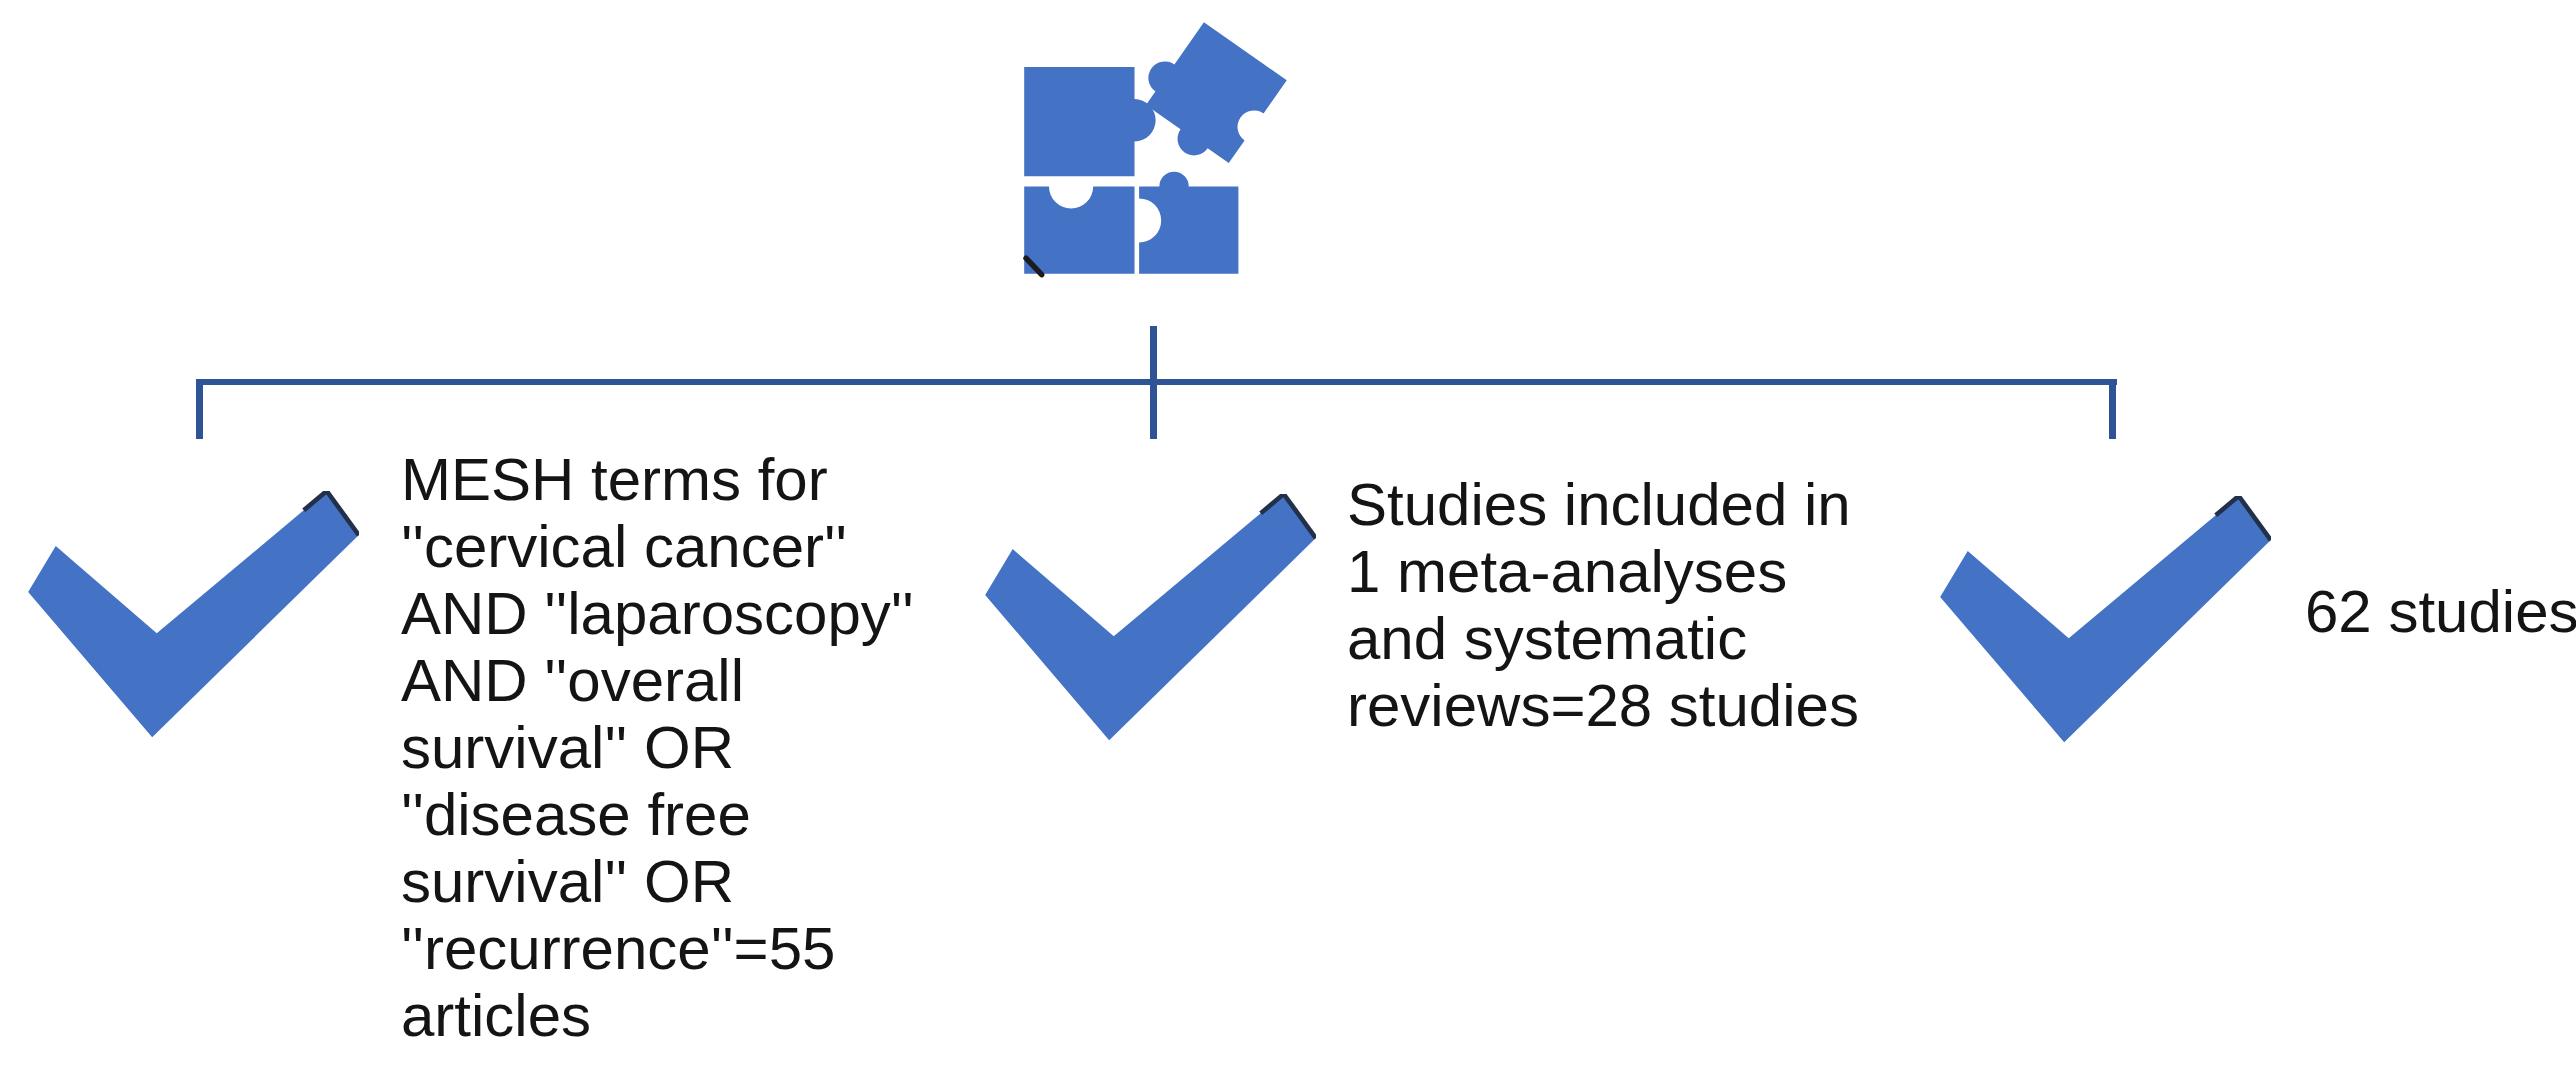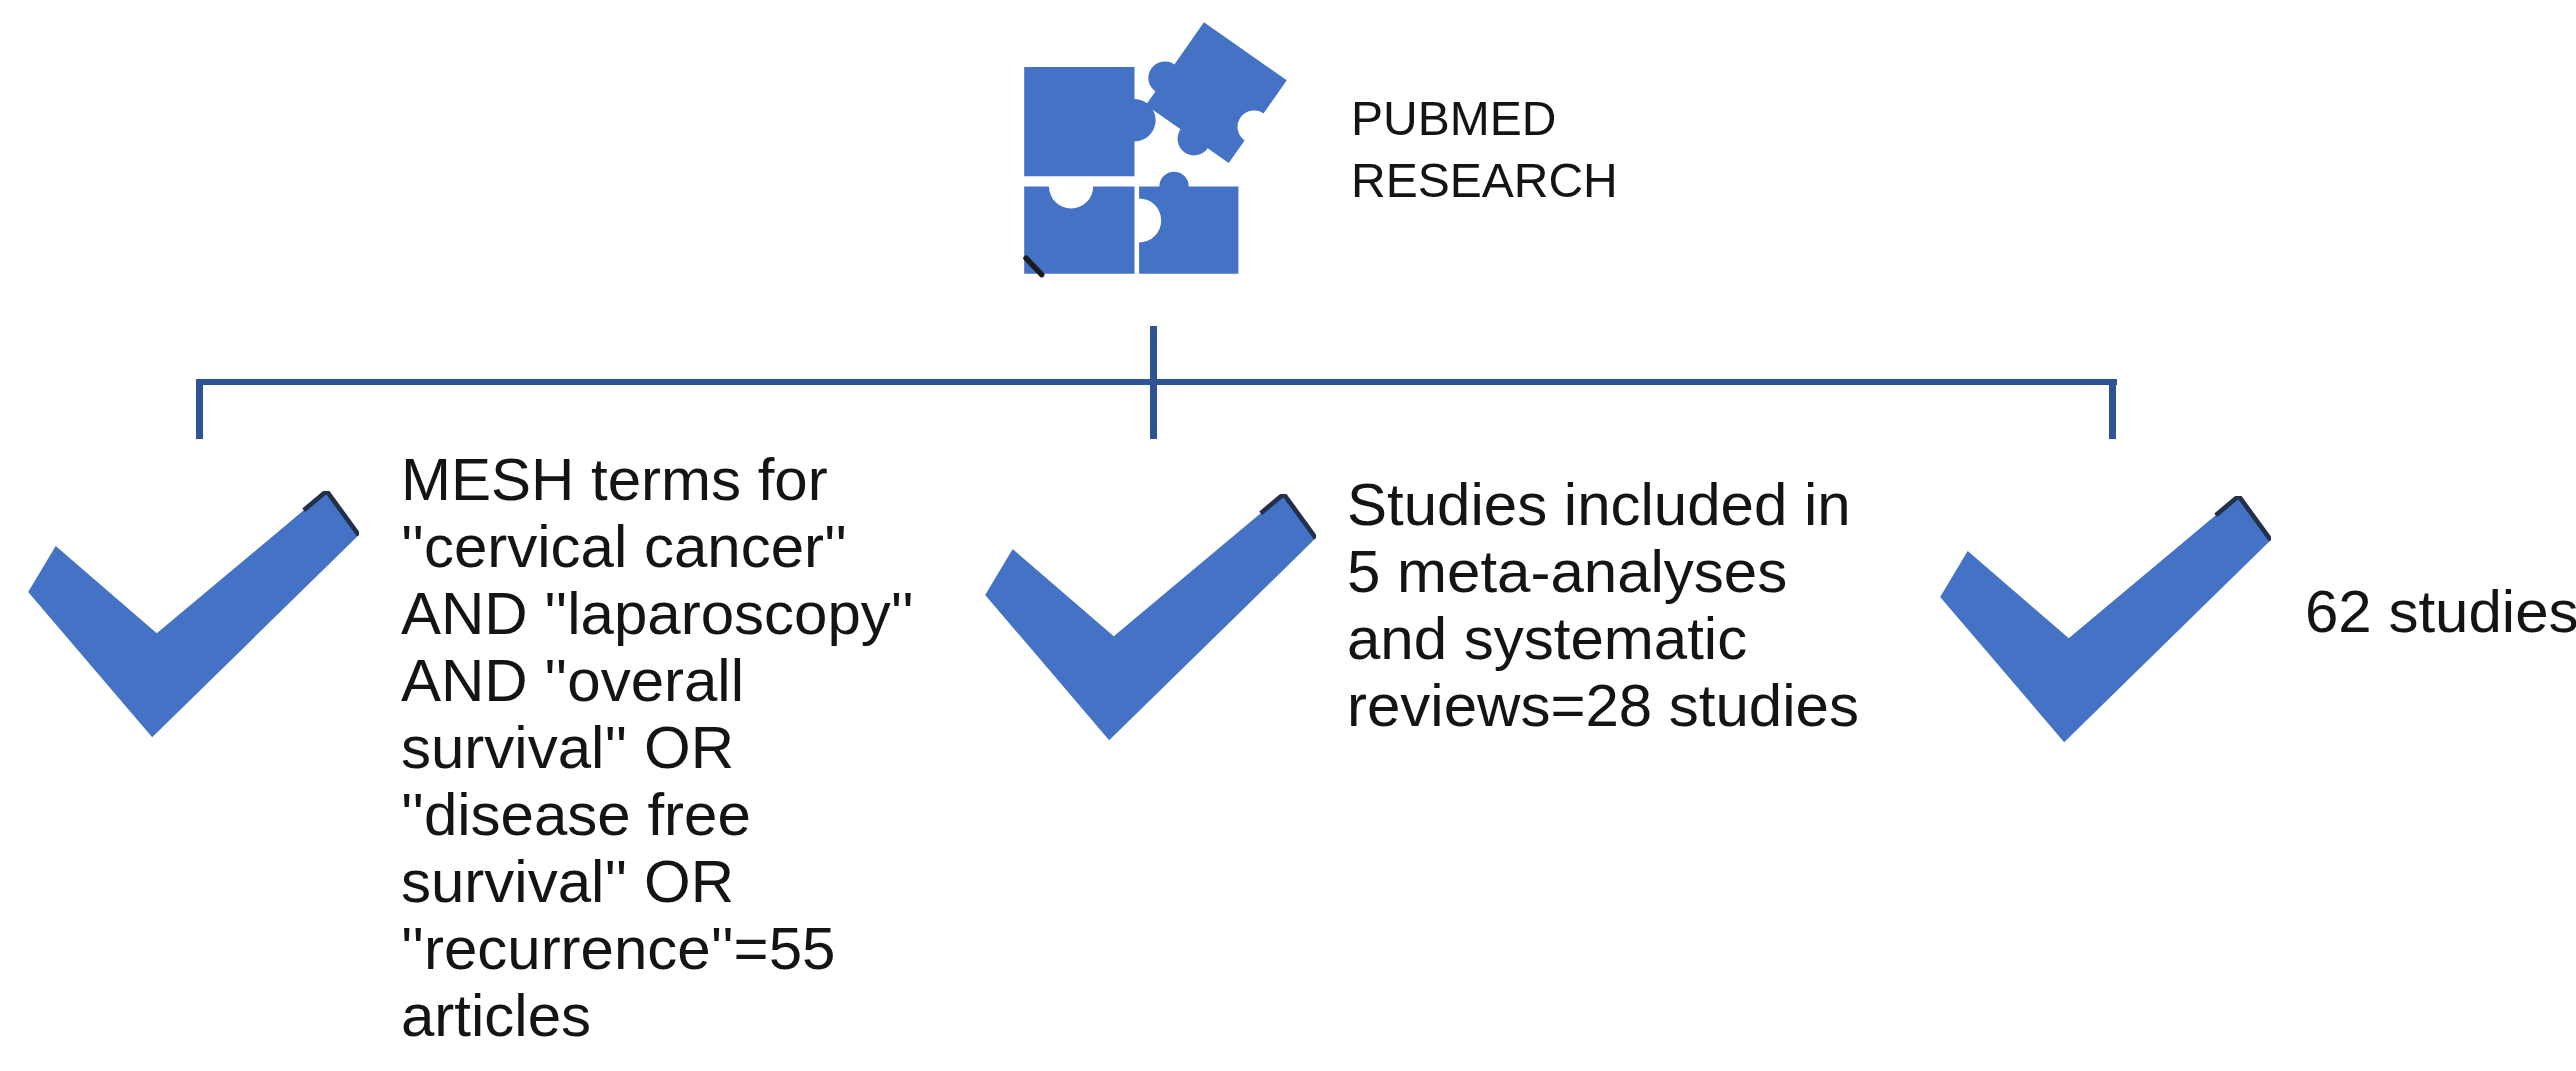--- a/index.html
+++ b/index.html
@@ -43,22 +43,20 @@
       <path d="M135,193 H157 A16,16 0 0 1 189,193 H243 V288 H135 V254 A24,24 0 0 0 135,206 Z"></path>
 
       <g transform="translate(-6,6) rotate(35 225 85)">
         <path d="M170,30 H280 V74 A18,18 0 0 0 280,110 V140 H252 A18,18 0 0 1 216,140 H170 V122 A18,18 0 0 1 170,86 Z"></path>
       </g>
     </g>
 
     <path d="M12,271 L29,289" stroke="#1c1c1c" stroke-width="6" stroke-linecap="round" fill="none"></path>
   </svg>
 
-  <div class="abs label root-label" style="left:1351px;top:88px;width:386px;">PUBMED
-RESEARCH</div>
 
   <div class="abs connector" style="left:1150px;top:326px;width:7.3px;height:113px;"></div>
   <div class="abs connector" style="left:196px;top:379px;width:1921px;height:6.4px;"></div>
   <div class="abs connector" style="left:196px;top:379px;width:7.3px;height:60px;"></div>
   <div class="abs connector" style="left:2109px;top:379px;width:7.3px;height:60px;"></div>
 
   <svg class="abs" style="left:27.6px;top:491px;" width="331" height="248" viewBox="0 0 360 270">
     <polygon points="30,60 140,155 325,0 360,48 135,268 0,110" fill="#4472c4"></polygon>
     <path d="M300,21 L325,0 L360,48" fill="none" stroke="#22304a" stroke-width="5"></path>
   </svg>
@@ -70,21 +68,21 @@
 ''disease free
 survival'' OR
 ''recurrence''=55
 articles</div>
 
   <svg class="abs" style="left:985px;top:494px;" width="331" height="248" viewBox="0 0 360 270">
     <polygon points="30,60 140,155 325,0 360,48 135,268 0,110" fill="#4472c4"></polygon>
     <path d="M300,21 L325,0 L360,48" fill="none" stroke="#22304a" stroke-width="5"></path>
   </svg>
   <div class="abs label branch-label" style="left:1347px;top:471px;width:588px;">Studies included in
-5 meta-analyses
+1 meta-analyses
 and systematic
 reviews=28 studies</div>
 
   <svg class="abs" style="left:1940px;top:496px;" width="331" height="248" viewBox="0 0 360 270">
     <polygon points="30,60 140,155 325,0 360,48 135,268 0,110" fill="#4472c4"></polygon>
     <path d="M300,21 L325,0 L360,48" fill="none" stroke="#22304a" stroke-width="5"></path>
   </svg>
   <div class="abs label branch-label" style="left:2305px;top:578px;width:367px;">62 studies</div>
 
 </div>

